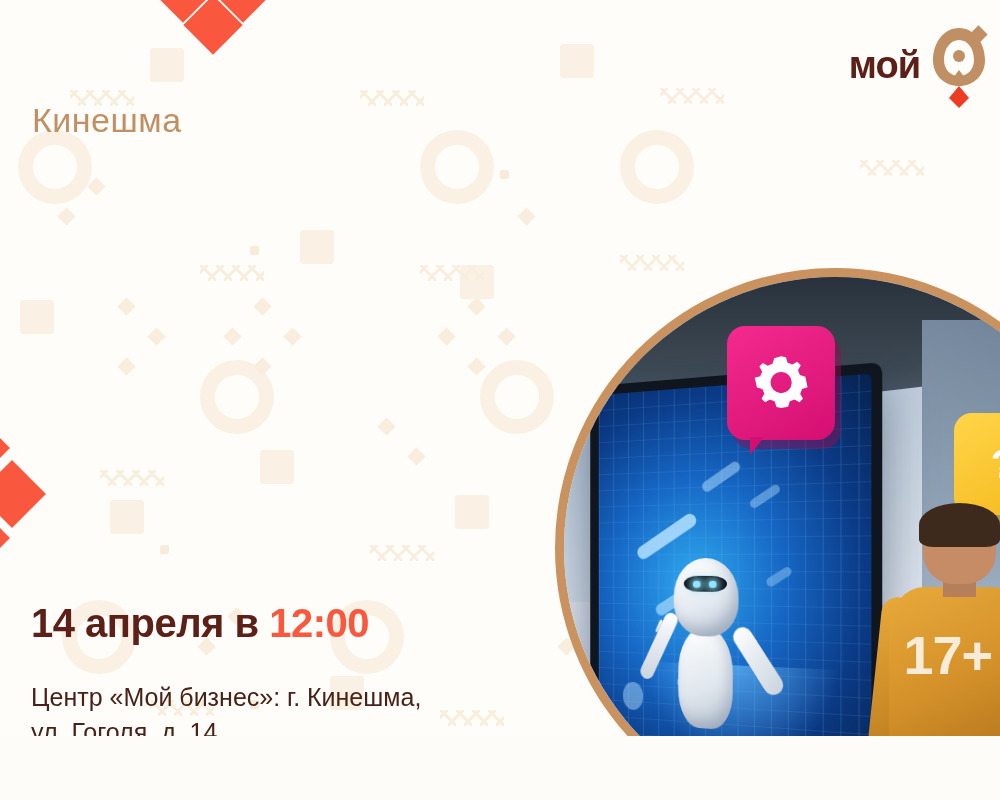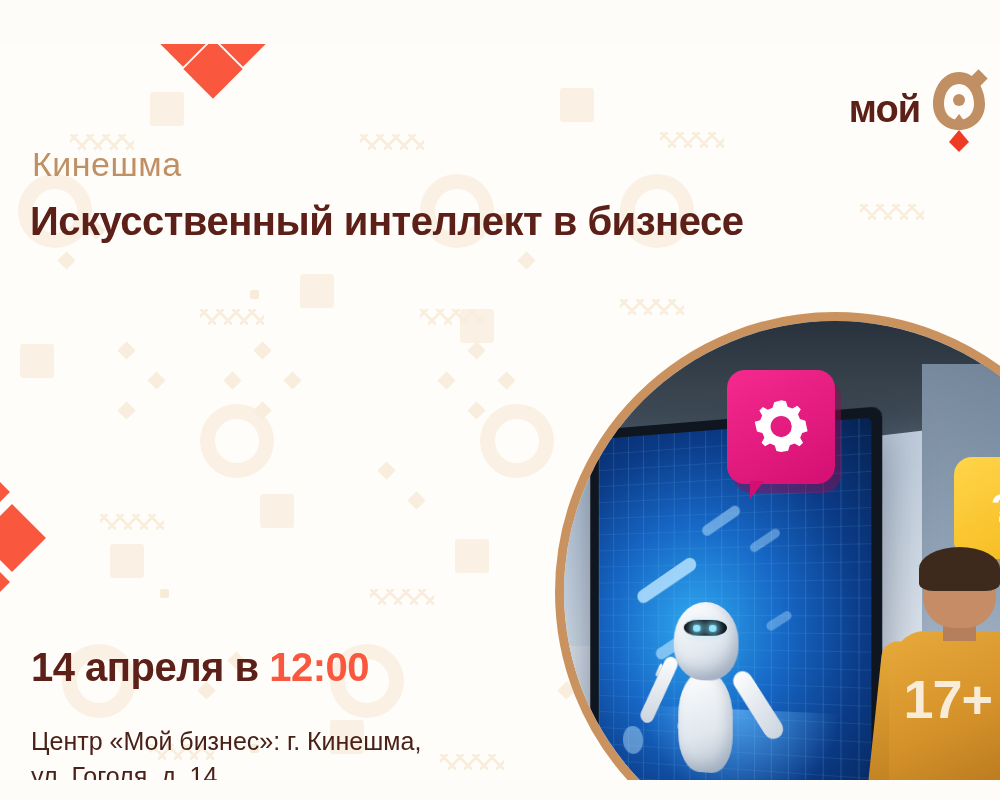--- a/index.html
+++ b/index.html
@@ -8,21 +8,20 @@
     width:1000px;height:800px;
     font-family:"Liberation Sans","DejaVu Sans",sans-serif;
     background:#FEFCF8;
     overflow:hidden;
   }
   #poster{
     position:relative;
     width:1000px;height:736px;
     background:#FFFDF9;
     overflow:hidden;
-    margin-top:44px;
   }
 
   
   .bg-pattern{
     position:absolute;inset:0;
     pointer-events:none;
     opacity:1;
   }
   .bg-pattern .pt{position:absolute;}
   .pt-circle{
@@ -357,21 +356,20 @@
           <rect x="44" y="4" width="13" height="13" transform="rotate(45 50.5 10.5)" fill="#C08F63"></rect>
           <path d="M31 62 L41 74 L31 84 L21 74 Z" fill="#EE3B24"></path>
         </svg>
       </div>
     </div>
 
   </div>
 
   <div class="kicker">Кинешма</div>
 
-  <div class="headline">Искусственный интеллект в бизнесе</div>
 
 
   <div class="datetime">
     <span>14 апреля</span><span> в </span><span class="time">12:00</span>
   </div>
 
   <div class="venue">
     <div>Центр «Мой бизнес»: г. Кинешма,</div>
     <div>ул. Гоголя, д. 14</div>
   </div>

